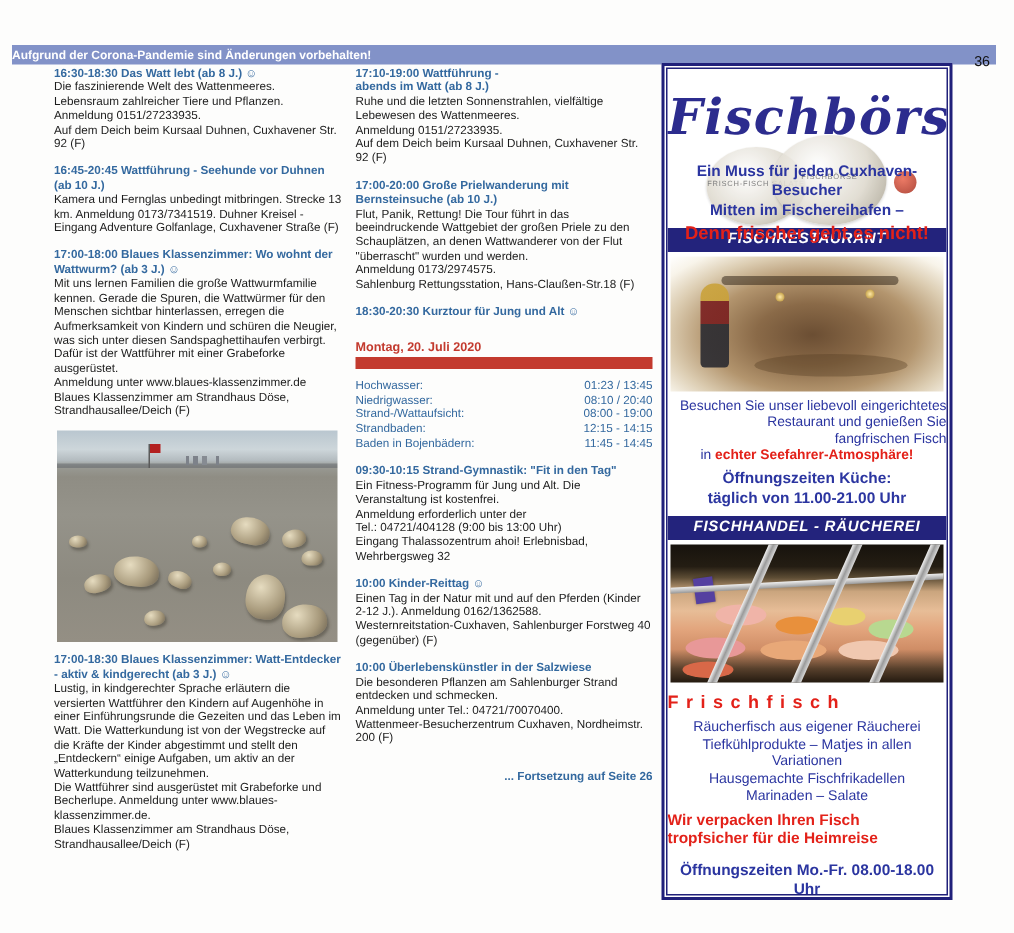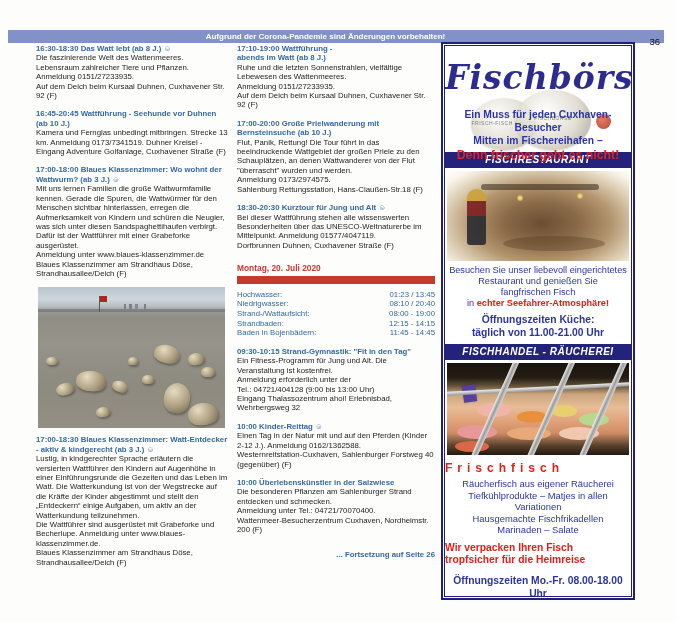--- a/index.html
+++ b/index.html
@@ -1,19 +1,19 @@
 <!DOCTYPE html>
 <html lang="de"><head>
 <meta charset="utf-8">
 <style>
   html,body{margin:0;padding:0;}
   body{width:676px;height:622px;position:relative;background:#fdfdfc;font-family:"Liberation Sans",sans-serif;overflow:hidden;}
   
   .top-banner{position:absolute;left:8px;right:12px;top:30px;height:13px;background:#8292c8;color:#fff;
-    font-size:8px;font-weight:bold;line-height:13px;text-align:center;padding-right:21px;box-sizing:border-box;}
+    font-size:8px;font-weight:bold;line-height:13px;text-align:left;padding-right:21px;box-sizing:border-box;}
   .page-num{position:absolute;top:36px;right:16px;font-size:9.5px;color:#111;}
   
   .col{position:absolute;top:44px;font-size:7.8px;line-height:9.4px;color:#1c1c1c;}
   .left-col{left:36px;width:192px;}
   .mid-col{left:237px;width:198px;}
   .event{margin-bottom:9px;}
   .ev-title{color:#34699f;font-weight:bold;white-space:pre-line;}
   .ev-body{white-space:pre-line;}
   
   .date-block{margin-top:14px;}
@@ -48,21 +48,21 @@
   .intro-red{position:relative;z-index:2;text-align:center;color:#e32119;font-weight:bold;font-size:12.3px;line-height:15px;margin-top:1px;}
   .navy-bar{background:#23237c;color:#fff;font-weight:bold;font-style:italic;text-align:center;
     font-size:10px;line-height:16px;letter-spacing:.5px;}
   .photo-rest{position:relative;width:182px;height:90px;margin:3px auto 0;overflow:hidden;
     background:radial-gradient(ellipse at 52% 58%,#6b4e33 0%,#8a6a48 28%,#b3956e 52%,#dccdb2 72%,#f8f4ea 88%,#ffffff 100%);}
   .beam{position:absolute;top:13px;left:34px;right:30px;height:6px;background:rgba(40,28,16,.5);border-radius:4px;}
   .lamp{position:absolute;width:6px;height:6px;border-radius:50%;background:radial-gradient(#ffe9a8,#b08828);}
   .figure{position:absolute;left:20px;top:18px;width:19px;height:56px;border-radius:9px 9px 3px 3px;opacity:.9;
     background:linear-gradient(180deg,#caa23a 0 12px,#7a1f1f 12px 27px,#2a2a30 27px 100%);}
   .tables{position:absolute;bottom:10px;left:56px;right:24px;height:15px;background:rgba(80,56,32,.35);border-radius:50%;}
-  .rest-para{text-align:center;color:#2b35a0;font-size:9.2px;line-height:11px;white-space:pre-line;margin-top:4px;}
+  .rest-para{text-align:right;color:#2b35a0;font-size:9.2px;line-height:11px;white-space:pre-line;margin-top:4px;}
   .atmo-line{text-align:center;font-size:9.2px;line-height:11px;color:#2b35a0;}
   .atmo-line b{color:#e32119;margin-top:10px;}
   .kitchen{text-align:center;color:#2b35a0;font-weight:bold;font-size:10.3px;line-height:13px;margin:4px 0 5px;white-space:pre-line;}
   .photo-counter{position:relative;width:182px;height:92px;margin:3px auto 0;overflow:hidden;
     background:linear-gradient(180deg,#17130d 0%,#241d13 16%,#5c4c34 24%,#caa57e 34%,#e7bd97 48%,#e2a47c 62%,#cf8d66 76%,#57402c 90%,#241a10 100%);}
   .rail{position:absolute;width:6px;height:130%;top:-12%;background:linear-gradient(90deg,#f2f2f2,#9a9a9a 50%,#d8d8d8);transform:rotate(24deg);}
   .rail-h{position:absolute;top:24px;left:-4px;right:-4px;height:4px;background:linear-gradient(180deg,#eee,#999);transform:rotate(-3deg);}
   .blob{position:absolute;border-radius:50%;}
   .price-sign{position:absolute;left:16px;top:22px;width:13px;height:17px;background:#5540a0;transform:rotate(-8deg);box-shadow:0 0 2px rgba(0,0,0,.4);}
   .frisch{text-align:left;color:#e32119;font-weight:bold;font-size:12px;letter-spacing:5px;margin-top:6px;}
@@ -130,22 +130,20 @@
 Auf dem Deich beim Kursaal Duhnen, Cuxhavener Str. 92 (F)</div>
   </div>
   <div class="event">
     <div class="ev-title">17:00-20:00 Große Prielwanderung mit Bernsteinsuche (ab 10 J.)</div>
     <div class="ev-body">Flut, Panik, Rettung! Die Tour führt in das beeindruckende Wattgebiet der großen Priele zu den Schauplätzen, an denen Wattwanderer von der Flut "überrascht" wurden und werden.
 Anmeldung 0173/2974575.
 Sahlenburg Rettungsstation, Hans-Claußen-Str.18 (F)</div>
   </div>
   <div class="event">
     <div class="ev-title">18:30-20:30 Kurztour für Jung und Alt ☺</div>
-    <div class="ev-body">Bei dieser Wattführung stehen alle wissenswerten Besonderheiten über das UNESCO-Weltnaturerbe im Mittelpunkt. Anmeldung 01577/4047119.
-Dorfbrunnen Duhnen, Cuxhavener Straße (F)</div>
   </div>
 
   <div class="date-block">
     <div class="date-heading">Montag, 20. Juli 2020</div>
     <div class="date-bar"></div>
   </div>
 
   <div class="tide">
     <div class="tide-row">
       <span>Hochwasser:</span>

